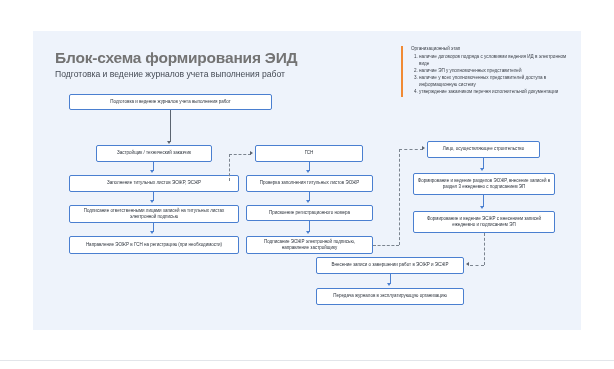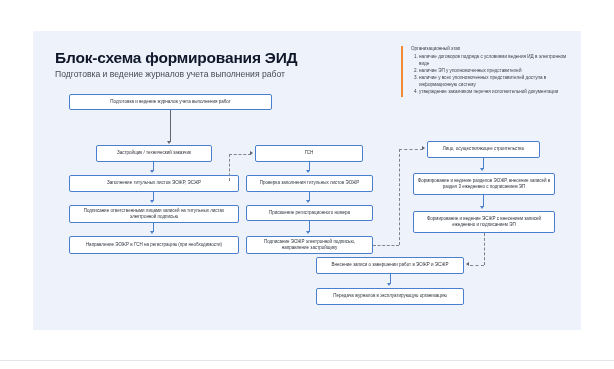--- a/index.html
+++ b/index.html
@@ -37,21 +37,21 @@
     overflow: hidden;
   }
 
   
   .title {
     position: absolute;
     left: 22px;
     top: 18px;
     font-size: 15.5px;
     font-weight: bold;
-    color: #0f172a;
+    color: #737373;
     letter-spacing: -0.2px;
     white-space: nowrap;
   }
   .subtitle {
     position: absolute;
     left: 22px;
     top: 38px;
     font-size: 8.6px;
     color: #454b55;
     white-space: nowrap;

